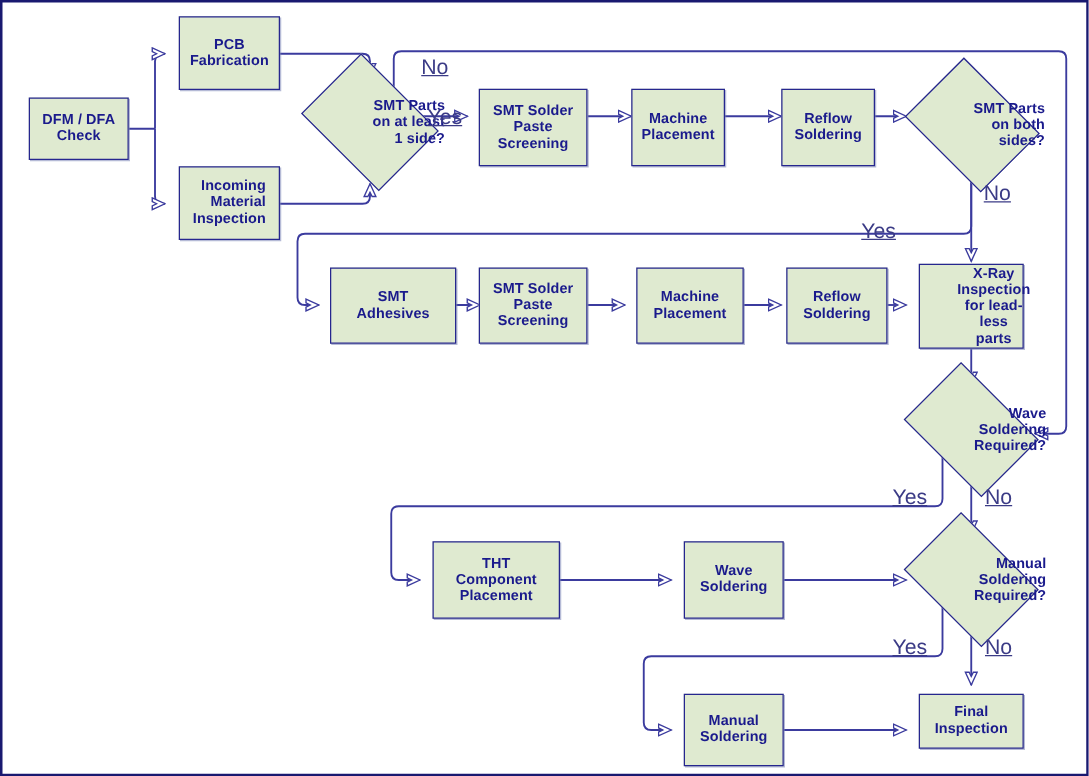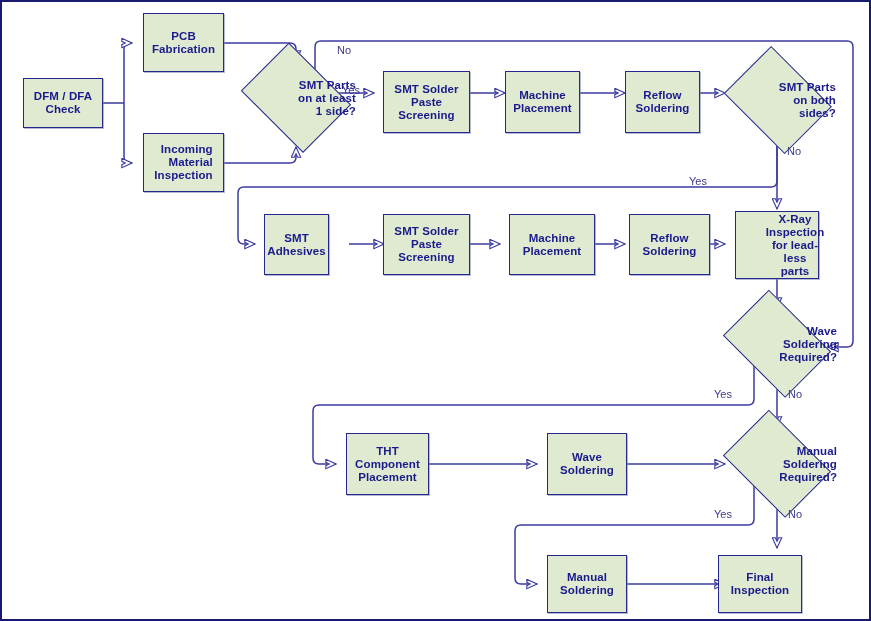--- a/index.html
+++ b/index.html
@@ -60,25 +60,26 @@
   }
   .node.decision .txt {
     position: relative;
     z-index: 2;
     width: 104%;
     text-align: right;
   }
   .edge-label {
     position: absolute;
     color: #3b3b86;
-    font-size: 11px;
+    font-size: 17px;
     font-weight: normal;
     font-family: "Liberation Sans", sans-serif;
     z-index: 6;
     white-space: nowrap;
+    text-decoration: underline;
   }
 </style>
 </head>
 <body>
 
 <div id="canvas">
 
   <svg id="edges" viewBox="0 0 871 621" xmlns="http://www.w3.org/2000/svg">
     <defs>
       <marker id="ah" markerWidth="12" markerHeight="11" refX="11" refY="5.5" orient="auto" markerUnits="userSpaceOnUse">
@@ -160,21 +161,21 @@
 
   <div class="node process" style="left:623px; top:69px; width:75px; height:62px;">
     <span class="txt">Reflow<br>Soldering</span>
   </div>
 
   <div class="node decision" style="left:717px; top:53px; width:117px; height:90px;">
     <span class="dshape"></span>
     <span class="txt">SMT Parts<br>on both<br>sides?</span>
   </div>
 
-  <div class="node process" style="left:262px; top:212px; width:65px; height:61px;">
+  <div class="node process" style="left:262px; top:212px; width:101px; height:61px;">
     <span class="txt">SMT<br>Adhesives</span>
   </div>
 
   <div class="node process" style="left:381px; top:212px; width:87px; height:61px;">
     <span class="txt">SMT Solder<br>Paste<br>Screening</span>
   </div>
 
   <div class="node process" style="left:507px; top:212px; width:86px; height:61px;">
     <span class="txt">Machine<br>Placement</span>
   </div>
@@ -185,38 +186,38 @@
 
   <div class="node process" style="left:733px; top:209px; width:84px; height:68px;padding-left:36px;">
     <span class="txt">X-Ray<br>Inspection<br>for lead-less<br>parts</span>
   </div>
 
   <div class="node decision" style="left:715px; top:298px; width:120px; height:88px;">
     <span class="dshape"></span>
     <span class="txt">Wave<br>Soldering<br>Required?</span>
   </div>
 
-  <div class="node process" style="left:344px; top:431px; width:83px; height:62px;">
+  <div class="node process" style="left:344px; top:431px; width:102px; height:62px;">
     <span class="txt">THT<br>Component<br>Placement</span>
   </div>
 
   <div class="node process" style="left:545px; top:431px; width:80px; height:62px;">
     <span class="txt">Wave<br>Soldering</span>
   </div>
 
   <div class="node decision" style="left:715px; top:418px; width:120px; height:88px;">
     <span class="dshape"></span>
     <span class="txt">Manual<br>Soldering<br>Required?</span>
   </div>
 
   <div class="node process" style="left:545px; top:553px; width:80px; height:58px;">
     <span class="txt">Manual<br>Soldering</span>
   </div>
 
-  <div class="node process" style="left:716px; top:553px; width:84px; height:58px;">
+  <div class="node process" style="left:733px; top:553px; width:84px; height:44px;">
     <span class="txt">Final<br>Inspection</span>
   </div>
 
   <div class="edge-label" style="left:335px; top:42px;">No</div>
 
   <div class="edge-label" style="left:340px; top:82px;">Yes</div>
 
   <div class="edge-label" style="left:785px; top:143px;">No</div>
 
   <div class="edge-label" style="left:687px; top:173px;">Yes</div>

